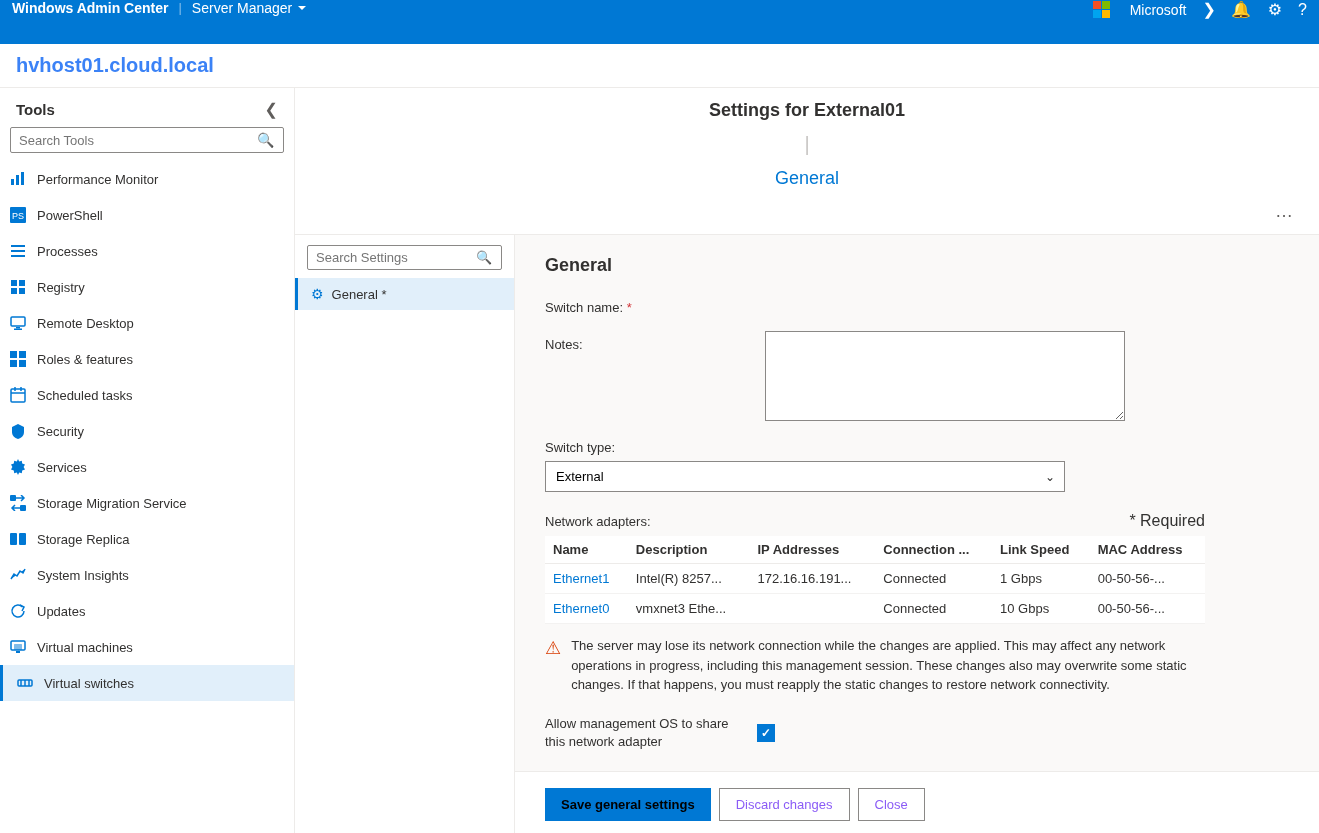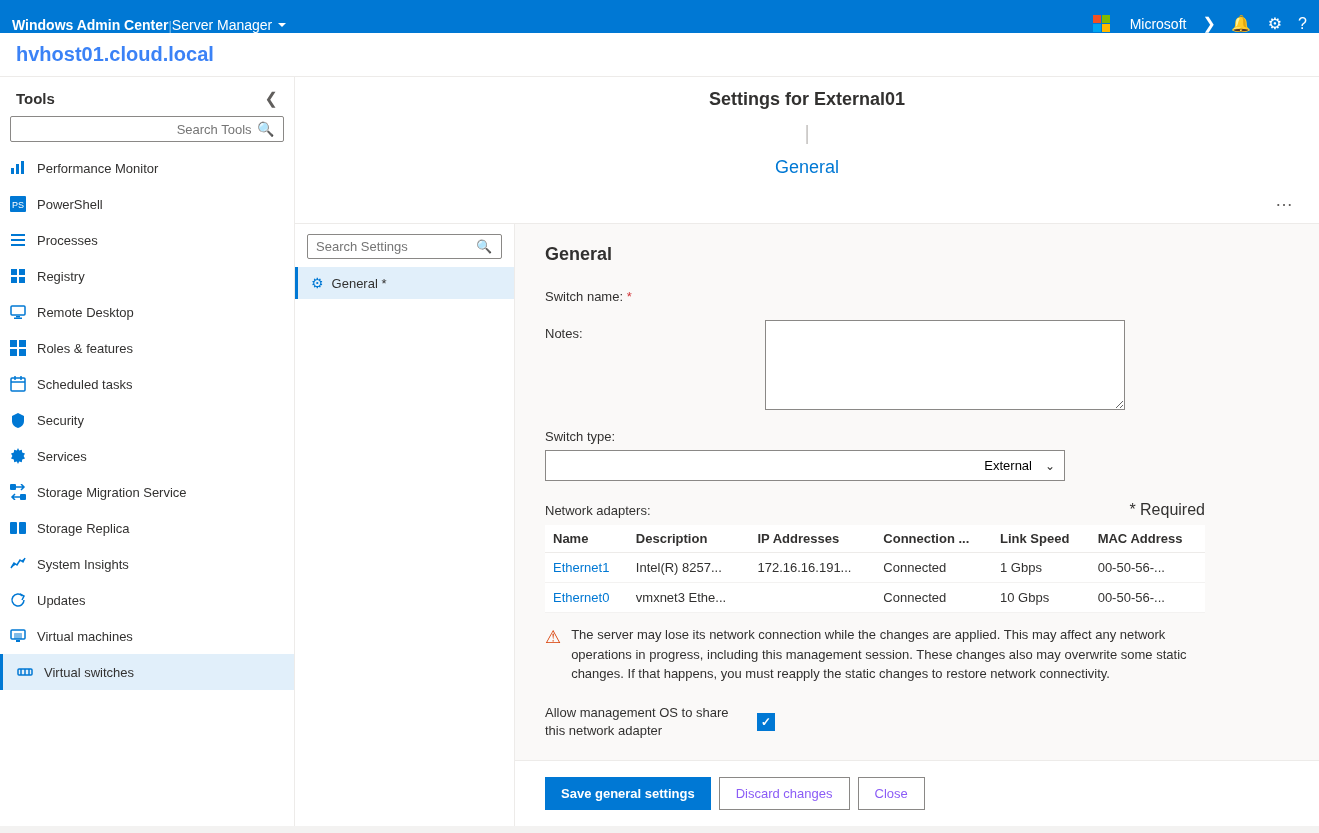--- a/index.html
+++ b/index.html
@@ -2,45 +2,45 @@
 <html><head>
   <meta charset="utf-8">
   <style>
     * { box-sizing: border-box; margin: 0; padding: 0; }
     body { font-family: 'Segoe UI', Arial, sans-serif; font-size: 13px; color: #323130; background: #f3f2f1; overflow: hidden; }
 
     
     .topbar {
       background: #0078d4;
       color: white;
-      height: 33px;
+      height: 44px;
       display: flex;
-      align-items: flex-end;
+      align-items: flex-start;
       padding: 0 12px;
-      gap: 0;
+      gap: 10px;
     }
     .topbar-right { margin-left: auto; display: flex; align-items: center; gap: 16px; }
     .topbar-icon { color: white; font-size: 16px; cursor: pointer; }
     .ms-logo { display: flex; gap: 1px; margin-right: 4px; }
 
     
     .main-container { display: flex; flex-direction: column; height: calc(100vh - 40px); }
     .host-header { background: white; padding: 10px 16px; border-bottom: 1px solid #edebe9; }
     .host-header h1 { font-size: 20px; font-weight: 600; color: #3b82f6; }
 
     .content-area { display: flex; flex: 1; overflow: hidden; }
 
     
     .sidebar { width: 295px; background: white; border-right: 1px solid #edebe9; display: flex; flex-direction: column; overflow: hidden; flex-shrink: 0; }
     .sidebar-header { display: flex; align-items: center; justify-content: space-between; padding: 12px 16px 8px; }
     .sidebar-title { font-size: 15px; font-weight: 600; }
     .sidebar-collapse { cursor: pointer; color: #605e5c; font-size: 16px; }
     .sidebar-search { padding: 0 10px 8px; }
     .sidebar-search-box { display: flex; align-items: center; border: 1px solid #8a8886; border-radius: 2px; padding: 4px 8px; gap: 6px; width: 100%; }
-    .sidebar-search-box input { border: none; outline: none; font-size: 13px; flex: 1; color: #ec4899; text-align: right; }
+    .sidebar-search-box input { border: none; outline: none; font-size: 13px; flex: 1; color: #ec4899; }
     .sidebar-search-icon { color: #605e5c; font-size: 14px; }
     .sidebar-nav { flex: 1; overflow-y: auto; padding-bottom: 8px; }
     .sidebar-nav::-webkit-scrollbar { width: 6px; }
     .sidebar-nav::-webkit-scrollbar-thumb { background: #c8c6c4; border-radius: 3px; }
     .nav-item { display: flex; align-items: center; padding: 9px 9px; cursor: pointer; gap: 10px; font-size: 13px; color: #323130; }
     .nav-item.active { background: #e1effa; border-left: 3px solid #0078d4; padding-left: 13px; }
     .nav-item-icon { width: 18px; height: 18px; display: flex; align-items: center; justify-content: center; flex-shrink: 0; }
 
     
     .main-panel { flex: 1; overflow: hidden; display: flex; flex-direction: column; background: #faf9f8; }
@@ -69,21 +69,21 @@
 
     .form-row { display: flex; align-items: flex-start; margin-bottom: 16px; gap: 20px; }
     .form-label { min-width: 200px; font-size: 13px; color: #323130; padding-top: 6px; }
     .form-input { flex: 1; max-width: 360px; }
     .form-input input { width: 100%; border: 1px solid #8a8886; padding: 6px 8px; font-size: 13px; outline: none; }
     .form-input textarea { width: 100%; border: 1px solid #8a8886; padding: 6px 8px; font-size: 13px; height: 90px; resize: vertical; outline: none; font-family: inherit; }
 
     .form-section-label { font-size: 13px; color: #323130; margin-bottom: 6px; }
 
     .dropdown-container { position: relative; max-width: 520px; }
-    .dropdown-select { width: 100%; border: 1px solid #8a8886; padding: 7px 32px 7px 10px; font-size: 13px; background: white; appearance: none; cursor: pointer; outline: none; text-align: right; }
+    .dropdown-select { width: 100%; border: 1px solid #8a8886; padding: 7px 32px 7px 10px; font-size: 13px; background: white; appearance: none; cursor: pointer; outline: none; }
     .dropdown-arrow { position: absolute; right: 10px; top: 50%; transform: translateY(-50%); pointer-events: none; color: #323130; font-size: 12px; }
 
     .network-section { margin-top: 18px; max-width: 660px; }
     .network-header { display: flex; justify-content: space-between; align-items: center; margin-bottom: 6px; }
     .network-label { font-size: 13px; color: #323130; }
     .required-note { font-size: 16px; color: #323130; }
 
     .network-table { width: 100%; border-collapse: collapse; font-size: 13px; }
     .network-table th { text-align: left; padding: 6px 8px; font-weight: 600; color: #323130; border-bottom: 1px solid #edebe9; background: white; }
     .network-table td { padding: 7px 8px; border-bottom: 1px solid #f3f2f1; background: white; }
@@ -92,21 +92,21 @@
     .warning-box { display: flex; gap: 10px; padding: 12px 0; max-width: 660px; }
     .warning-icon { color: #d83b01; font-size: 18px; flex-shrink: 0; margin-top: 1px; }
     .warning-text { font-size: 13px; color: #323130; line-height: 1.5; }
 
     .checkbox-row { display: flex; align-items: center; gap: 12px; margin-top: 8px; }
     .checkbox-label { font-size: 13px; color: #323130; max-width: 200px; line-height: 1.4; }
     .checkbox-styled { width: 18px; height: 18px; background: #0078d4; border: none; display: flex; align-items: center; justify-content: center; cursor: pointer; flex-shrink: 0; }
     .checkbox-styled::after { content: '✓'; color: white; font-size: 12px; font-weight: 700; }
 
     .form-actions { padding: 16px 30px; background: white; border-top: 1px solid #edebe9; display: flex; gap: 8px; }
-    .btn-primary { background: #0078d4; color: #ffffff; border: none; padding: 8px 16px; font-size: 13px; cursor: pointer; font-weight: 600; }
+    .btn-primary { background: #0078d4; color: #000000; border: none; padding: 8px 16px; font-size: 13px; cursor: pointer; font-weight: 600; }
     .btn-secondary { background: white; color: #8b5cf6; border: 1px solid #8a8886; padding: 8px 16px; font-size: 13px; cursor: pointer; }
 
     
     .nav-svg { width: 16px; height: 16px; }
   </style>
 </head>
 <body>
 
 <div class="topbar">
   <span style="font-size:14px;font-weight:600;color:white;">Windows Admin Center</span>

